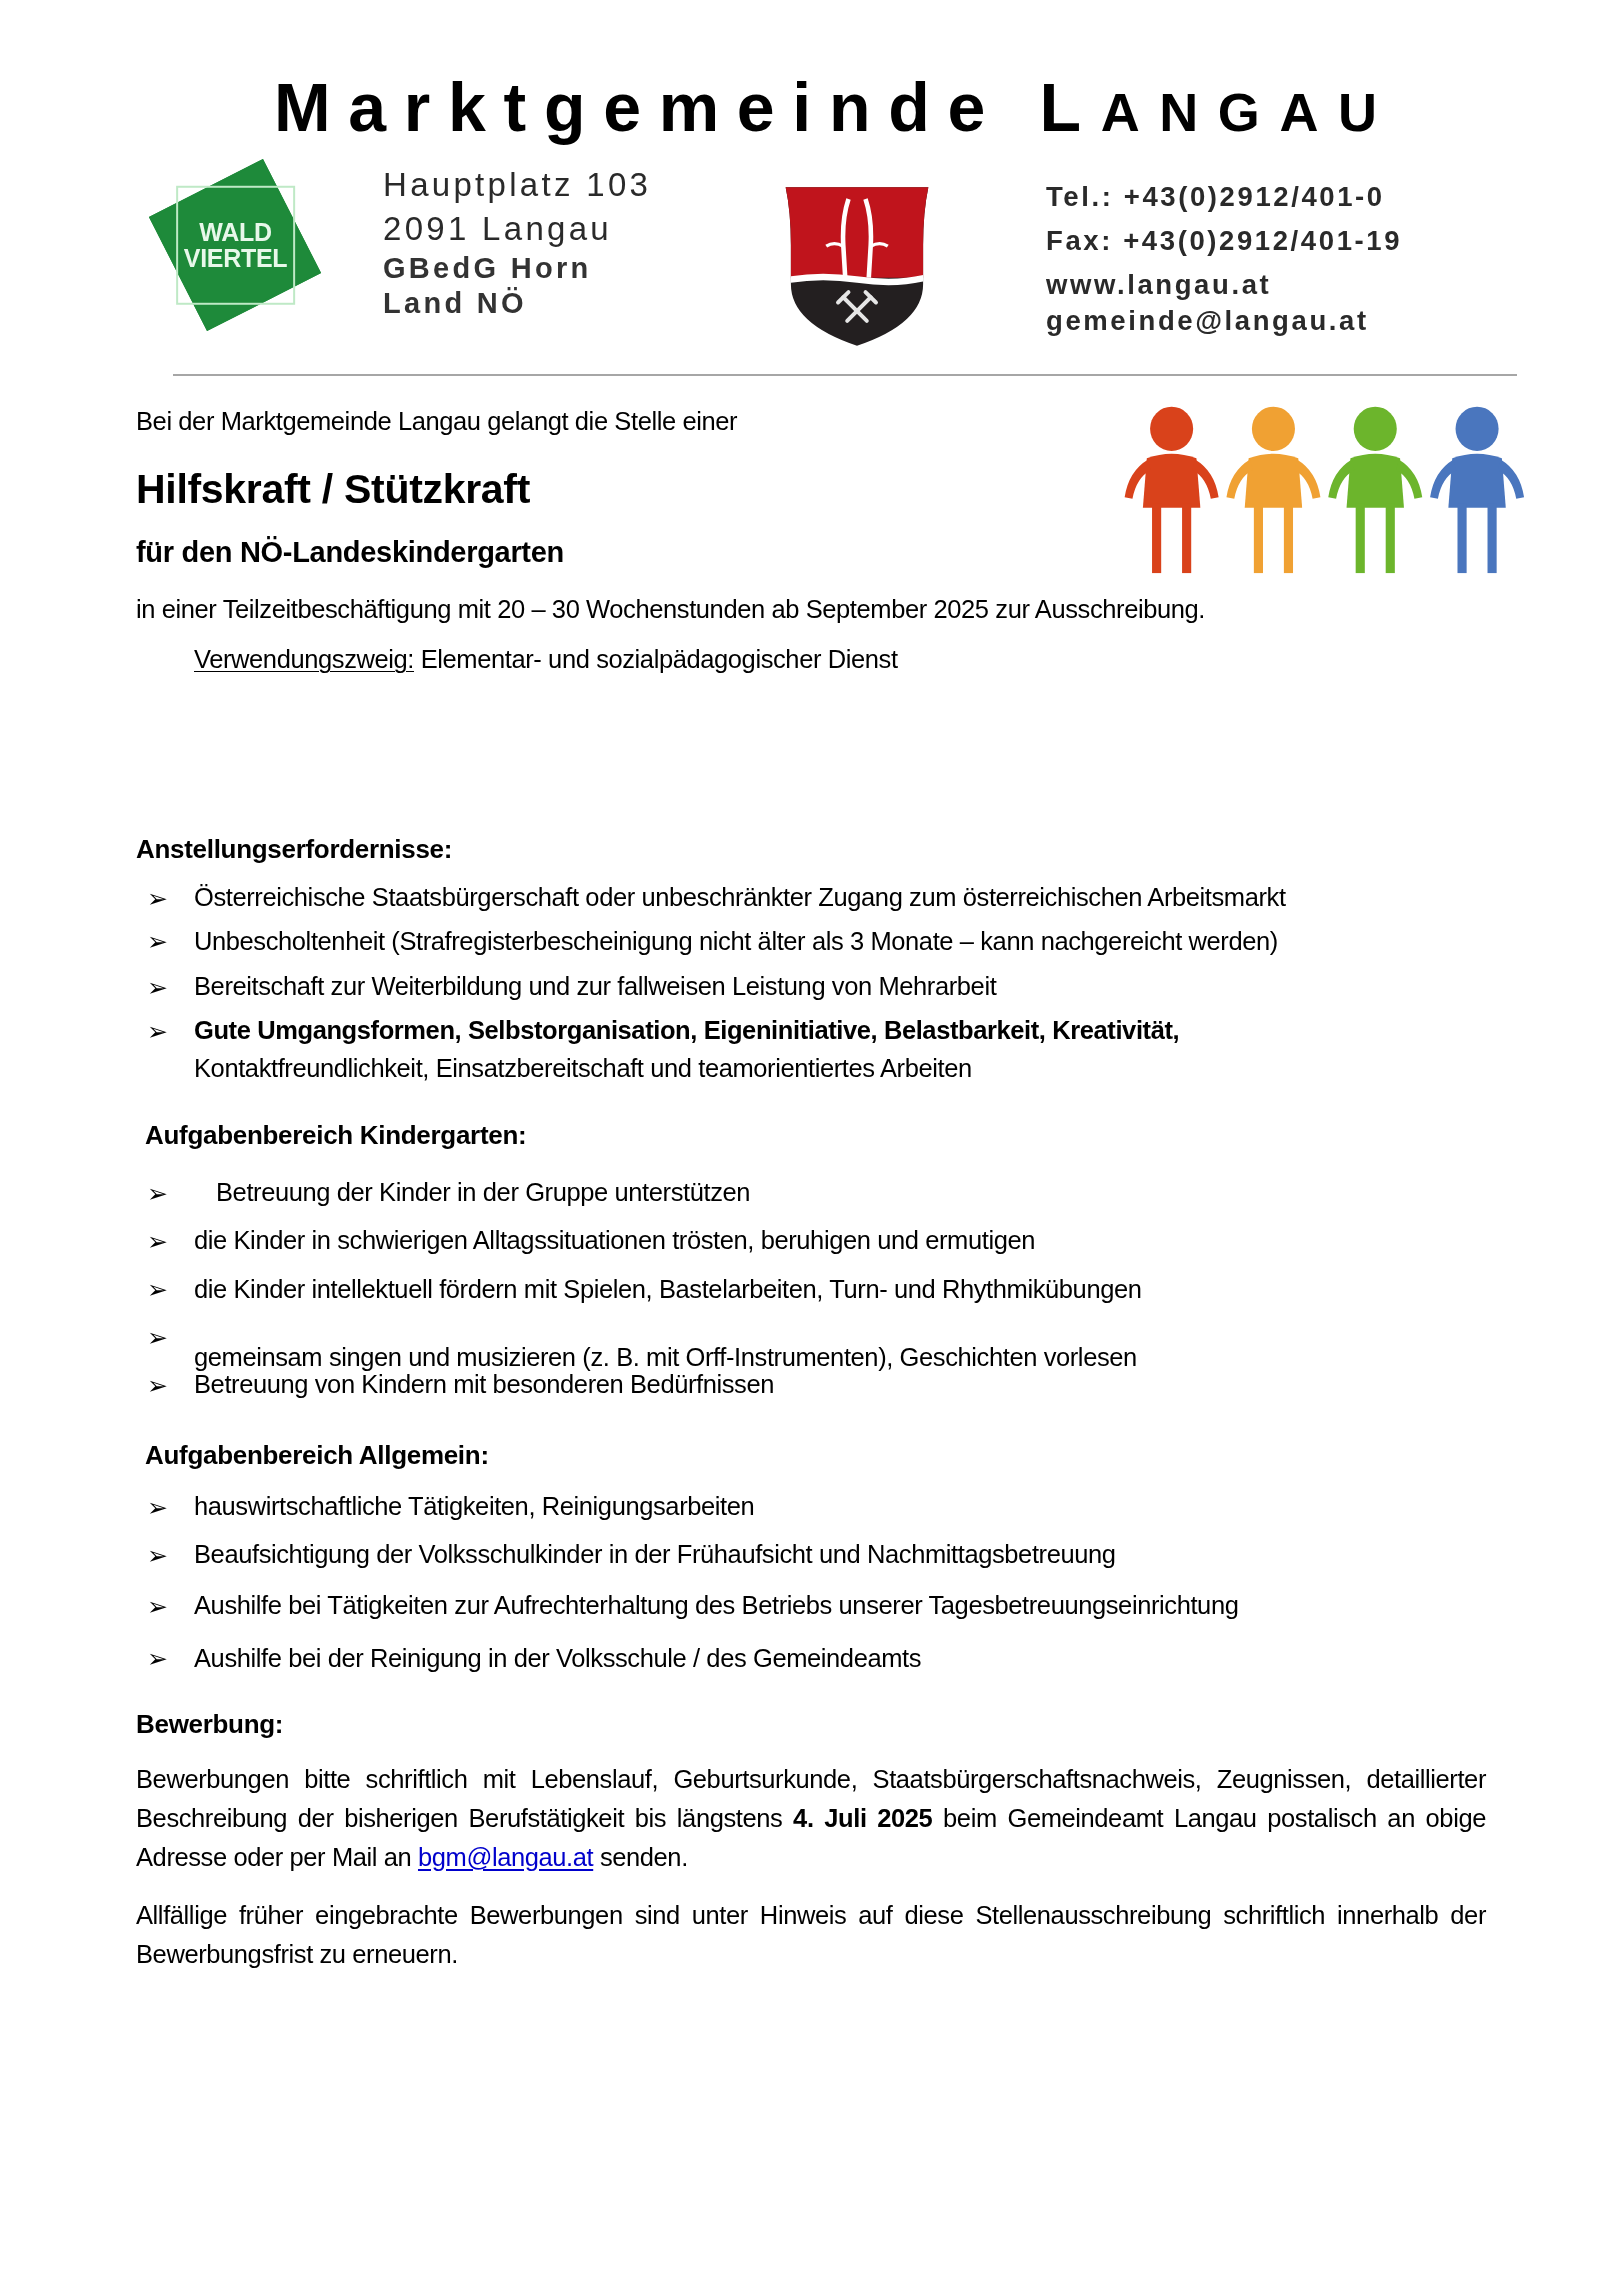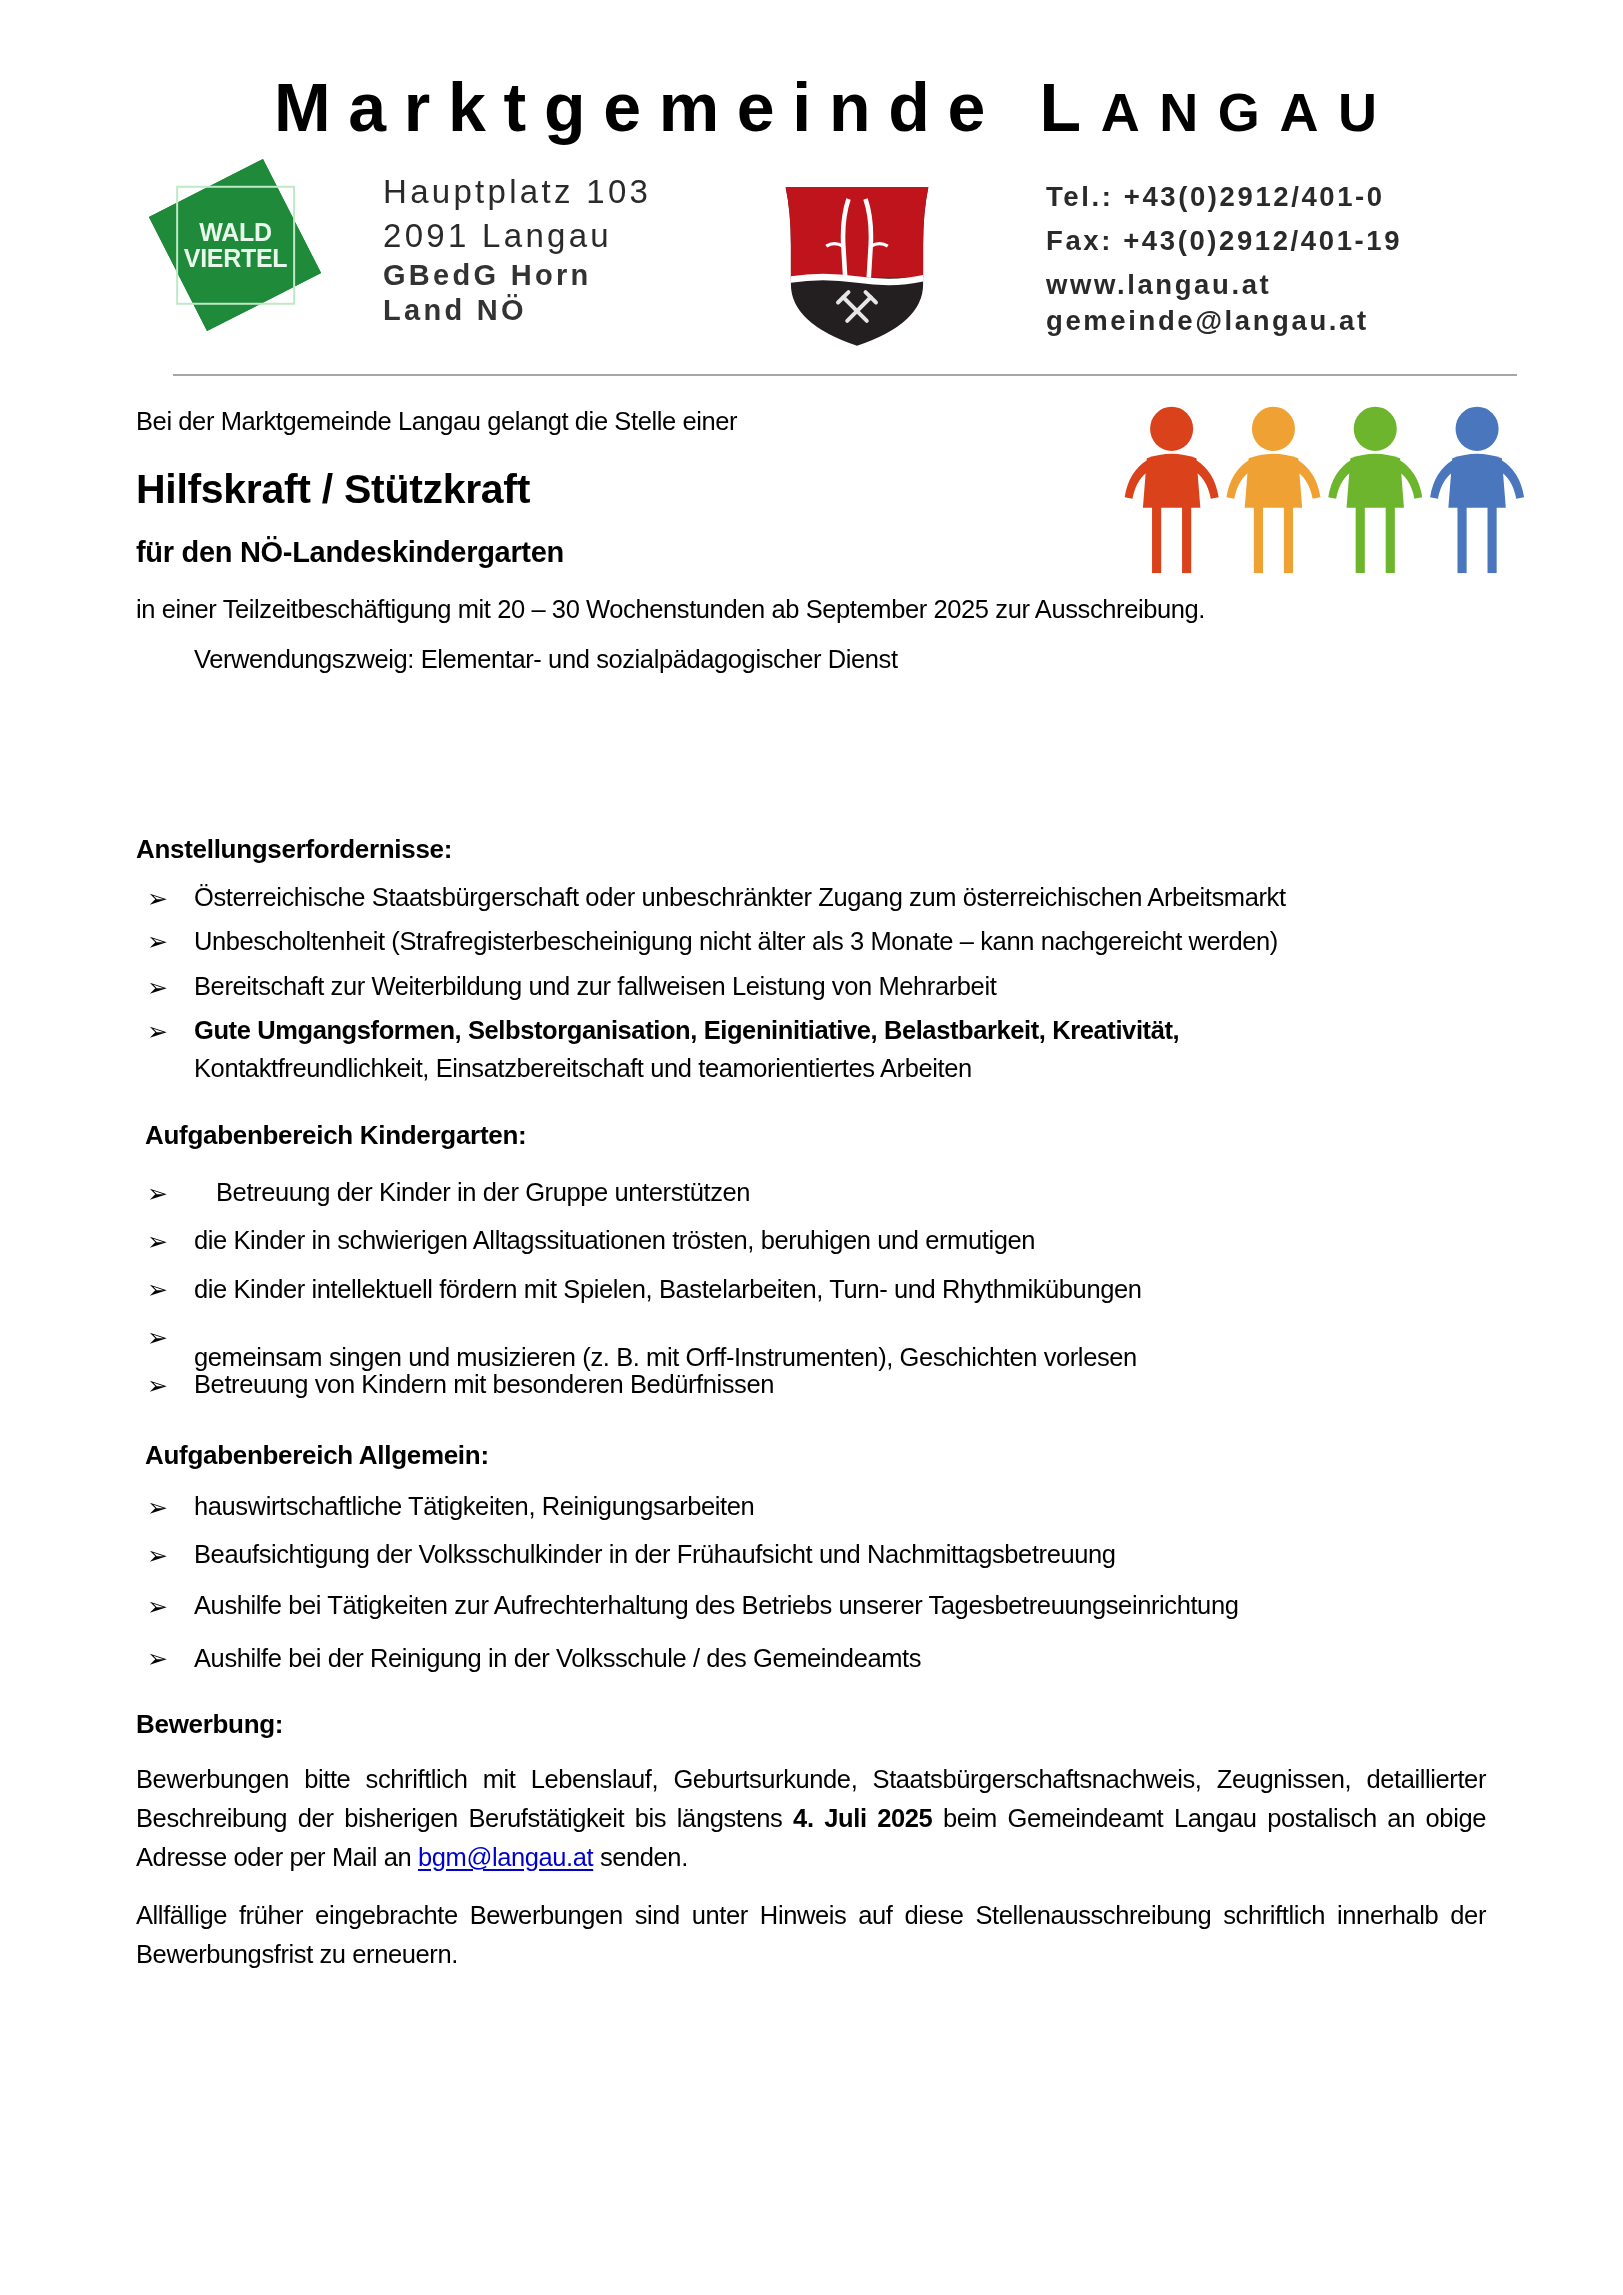--- a/index.html
+++ b/index.html
@@ -7,36 +7,36 @@
   .abs { position:absolute; }
   .sans { font-family:"Liberation Sans", "DejaVu Sans", sans-serif; }
   .body { font-family:"Liberation Sans", "DejaVu Sans", sans-serif; font-size:25.5px; letter-spacing:-0.4px; white-space:nowrap; }
 
   
   #title { left:274px; top:73px; font-size:68px; font-weight:bold; letter-spacing:17.7px; white-space:nowrap; line-height:1; }
   #title .sc { font-size:54px; letter-spacing:19.6px; }
   #wald { left:171px; top:181px; width:128px; height:128px; background:#1e8a3a; transform:rotate(-27deg); box-sizing:border-box; border:2.6px solid #1e8a3a; }
   #wald .inner { position:absolute; inset:2.6px; border:2px solid #bfe9c6; display:flex; flex-direction:column; justify-content:center; align-items:center; transform:rotate(27deg); }
   #wald .inner span { color:#e8f8ea; font-weight:bold; font-size:25px; line-height:26px; letter-spacing:-0.3px; }
-  #addr { left:383px; top:175px; color:#2a2a2a; letter-spacing:3.3px; white-space:nowrap; }
+  #addr { left:383px; top:168px; color:#2a2a2a; letter-spacing:3.3px; white-space:nowrap; }
   #addr div { line-height:1; }
   #addr .big { font-size:33px; }
   #addr .small { font-size:29px; font-weight:bold; color:#333; }
   #contact { left:1046px; top:183px; color:#2a2a2a; letter-spacing:2.6px; white-space:nowrap; }
   #contact div { line-height:1; }
   #contact .b { font-size:27.5px; font-weight:bold; }
   #shield { left:783px; top:186px; width:148px; height:161px; }
   #rule { left:173px; top:374px; width:1344px; height:2px; background:#a6a6a6; }
   #kids { left:1120px; top:406px; width:410px; height:171px; }
 
   
   .h1 { font-size:41px; font-weight:bold; letter-spacing:-0.3px; }
   .h2 { font-size:29px; font-weight:bold; letter-spacing:-0.3px; }
   .hsec { font-size:26px; font-weight:bold; letter-spacing:-0.3px; }
-  .u { text-underline-offset:3.3px; text-decoration-thickness:1.3px; }
+  .u { text-decoration:underline; text-underline-offset:3.3px; text-decoration-thickness:1.3px; }
   .justify { white-space:normal; text-align:justify; text-align-last:left; line-height:39px; }
   .bullet { position:absolute; left:147px; font-size:25px; line-height:1; }
   .btxt { position:absolute; left:194px; }
   a.link { color:#0000cc; text-decoration:underline; text-underline-offset:3.3px; }
   b.date { font-weight:bold; }
 </style>
 </head>
 <body>
 
 <div id="title" class="abs sans"><span>Marktgemeinde</span> <span class="sc" id="placeSC"><span style="font-size: 68px;">L</span><span>ANGAU</span></span></div>

